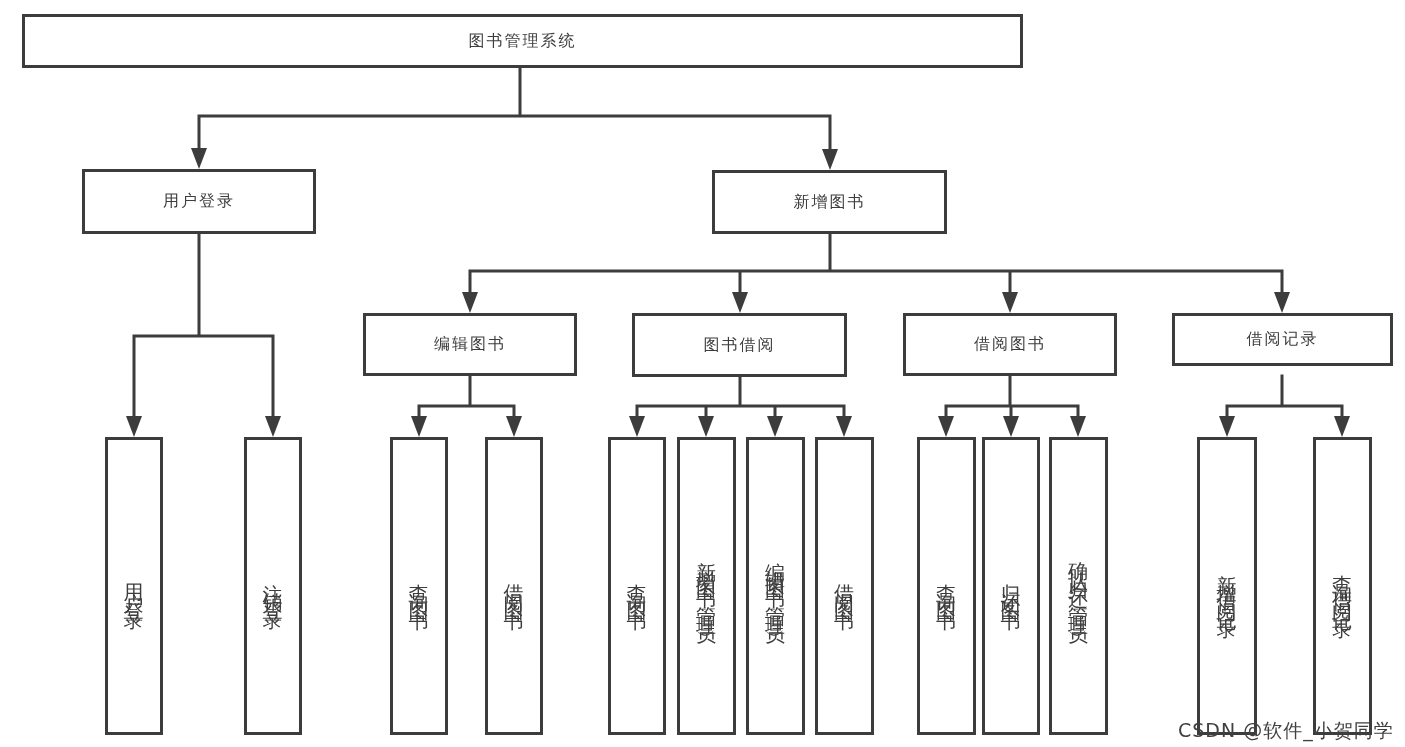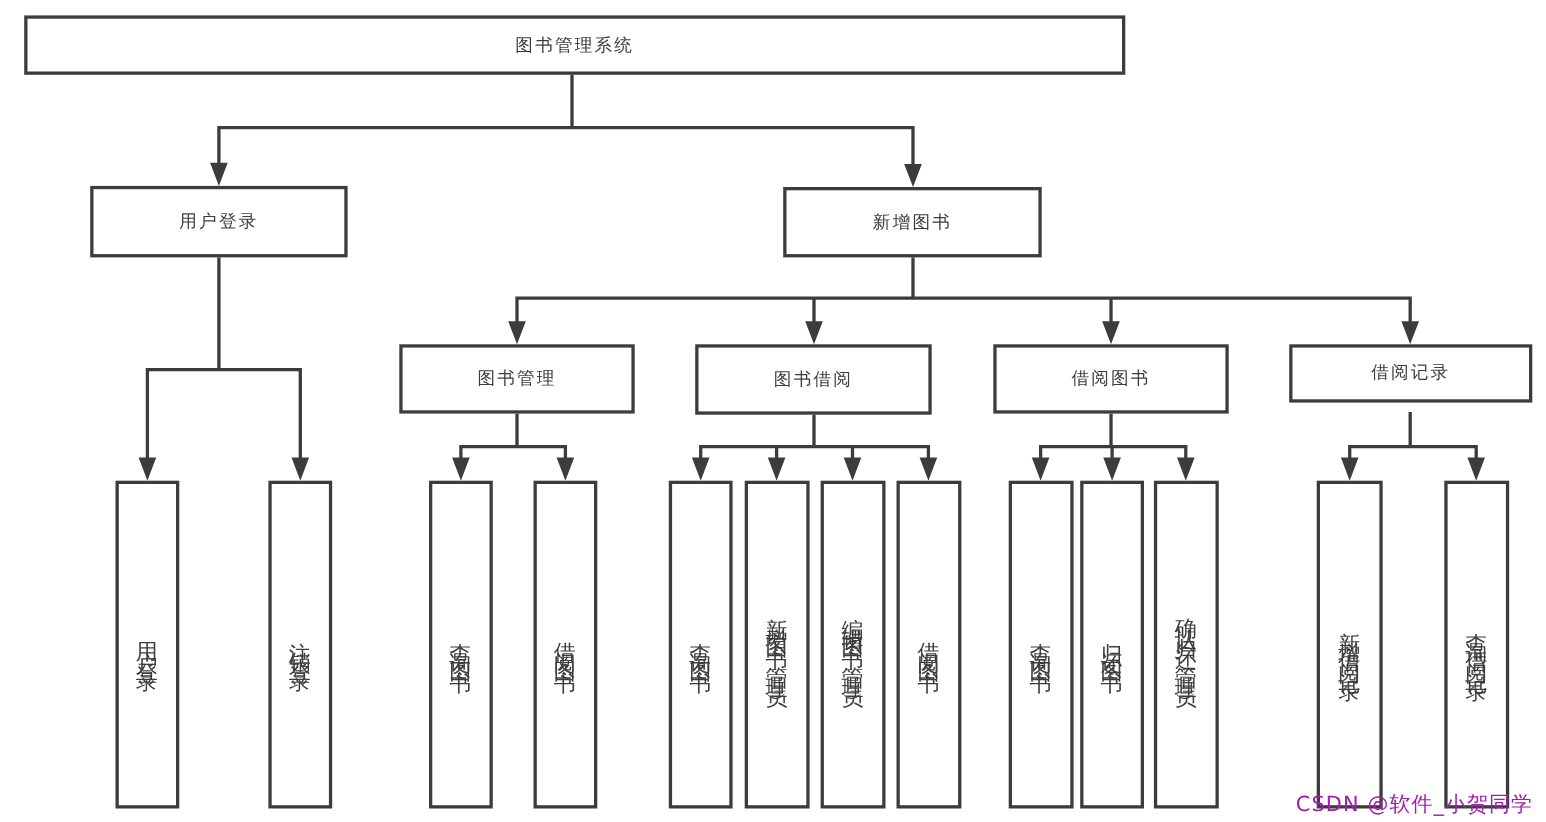--- a/index.html
+++ b/index.html
@@ -61,21 +61,21 @@
   .l-d2 { left: 982px;  width: 58px; }
   .l-d3 { left: 1049px; width: 59px; }
   .l-e1 { left: 1197px; width: 60px; }
   .l-e2 { left: 1313px; width: 59px; }
   .watermark {
     position: absolute;
     left: 1178px;
     top: 718px;
     font-size: 19px;
     letter-spacing: 1px;
-    color: #a21caf;
+    color: #404040;
     white-space: nowrap;
     z-index: 5;
     text-align: right;
   }
 </style>
 </head>
 <body>
 
 <div class="canvas">
 
@@ -129,21 +129,21 @@
   </div>
 
   <div class="box h n-login">
     <span class="label">用户登录</span>
   </div>
   <div class="box h n-mgmt">
     <span class="label">新增图书</span>
   </div>
 
   <div class="box h n-rec">
-    <span class="label">图书管理</span>
+    <span class="label">编辑图书</span>
   </div>
   <div class="box h n-bor">
     <span class="label">图书借阅</span>
   </div>
   <div class="box h n-cur">
     <span class="label">借阅图书</span>
   </div>
   <div class="box h n-recd">
     <span class="label">借阅记录</span>
   </div>

